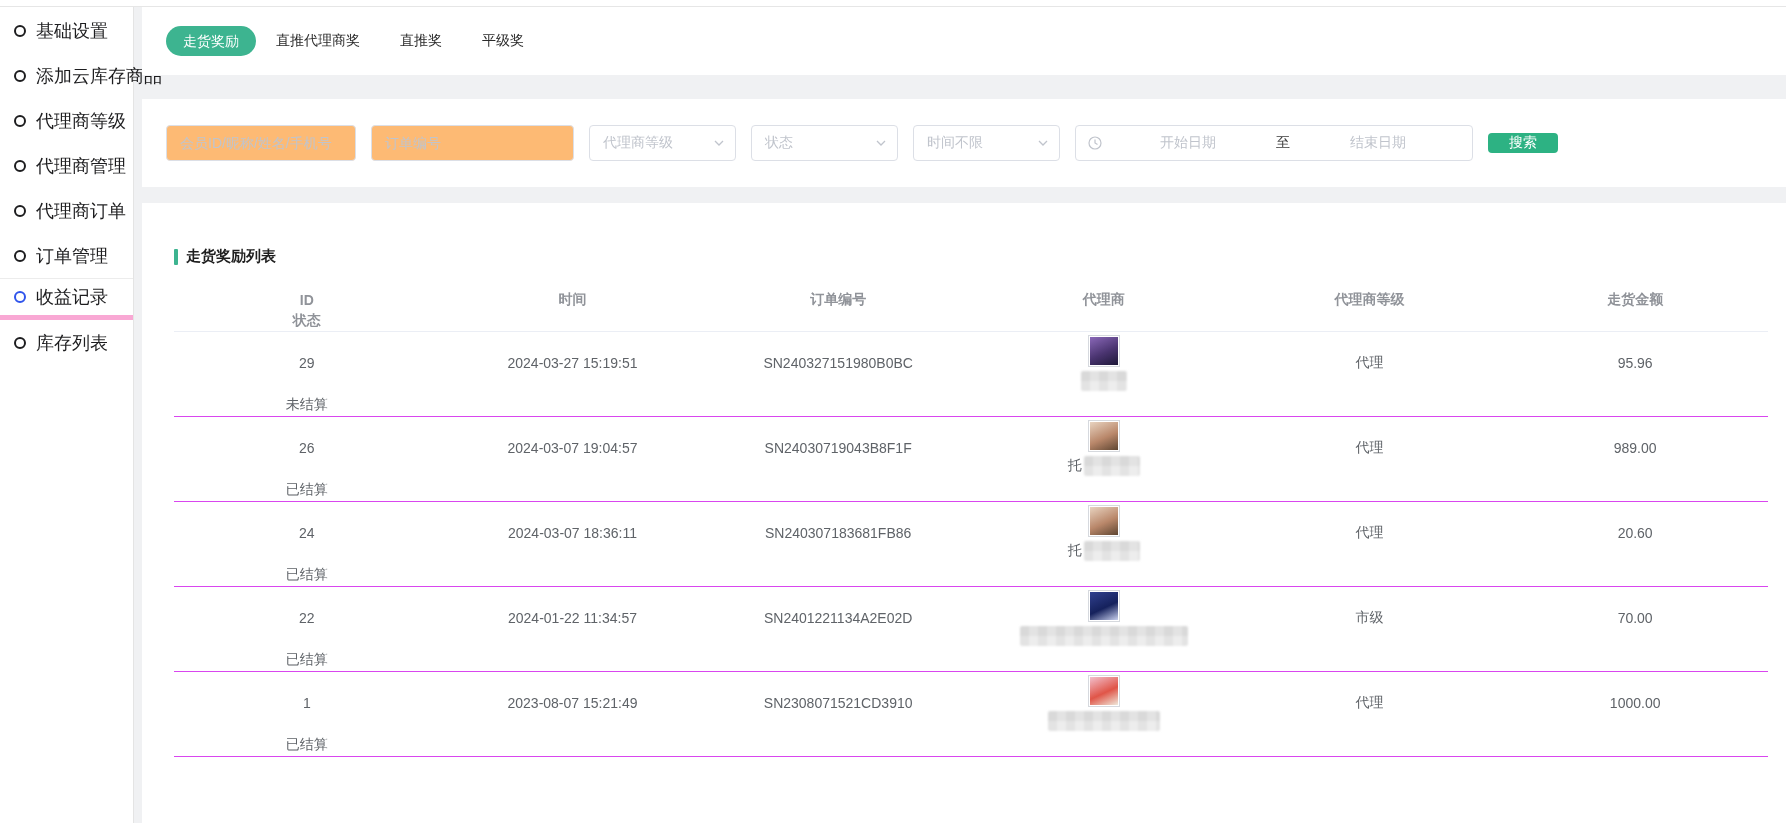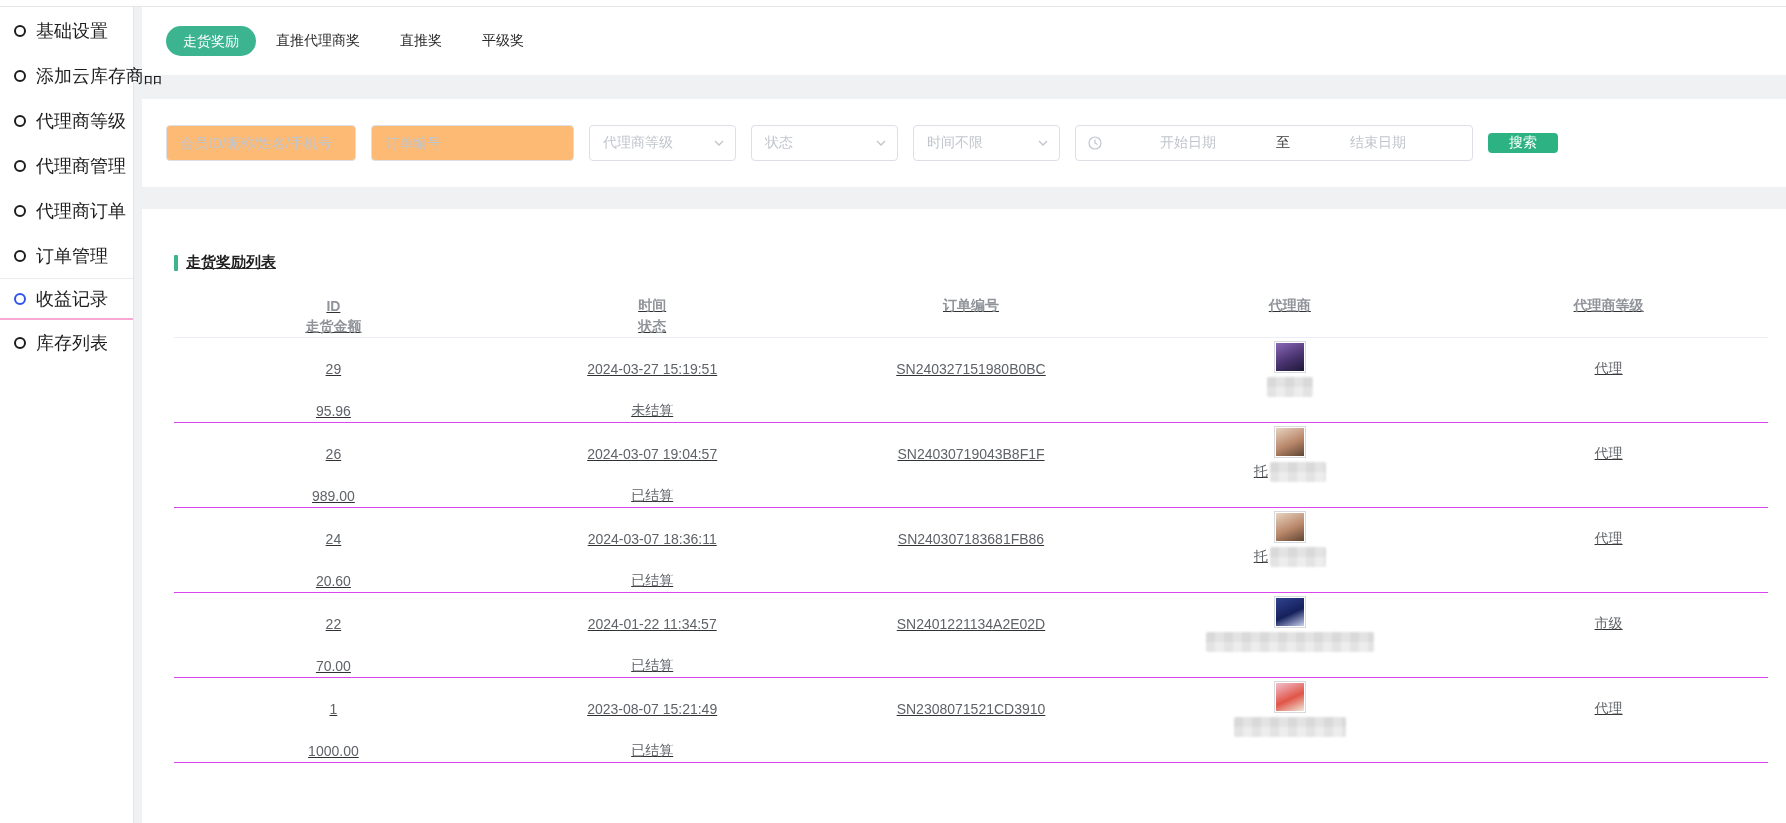--- a/index.html
+++ b/index.html
@@ -21,21 +21,21 @@
     height:45px; display:flex; align-items:center; gap:10px;
     padding-left:14px; font-size:18px; color:#1d1d1f; cursor:pointer;
     white-space:nowrap;
   }
   .side-item .radio {
     width:12px; height:12px; border:2px solid #1d1d1f; border-radius:50%;
     flex:0 0 12px;
   }
   .side-item.highlighted { background:#f4f4f5; }
   .side-item.active {
-    border-top:1px solid #ececec; border-bottom:2px solid #f9a8d4; height:42px;
+    border-top:1px solid #ececec; border-bottom:5px solid #f9a8d4; height:42px;
   }
   .side-item.active .radio { border-color:#2f54eb; }
 
   
   .main { flex:1; display:flex; flex-direction:column; margin-left:8px; }
   .card { background:#fff; }
 
   
   .tabs-card { height:68px; display:flex; align-items:center; padding-left:24px; }
   .tab { font-size:14px; color:#2b2b2b; margin:0 20px; cursor:pointer; white-space:nowrap; }
@@ -66,26 +66,26 @@
   .daterange .ph { flex:1; text-align:center; font-size:14px; color:#c0c4cc; }
   .daterange .sep { font-size:14px; color:#3a3a3a; padding:0 6px; }
   .clock { flex:0 0 14px; margin-right:4px; }
   .search-btn {
     width:70px; height:20px; border:none; border-radius:4px;
     background:var(--btn,#2db283); color:#fff; font-size:14px; cursor:pointer;
     font-family:"Liberation Sans", sans-serif;
   }
 
   
-  .table-card { flex:1; margin-top:22px; padding:44px 18px 0 32px;text-decoration:underline; }
+  .table-card { flex:1; margin-top:16px; padding:44px 18px 0 32px; }
   .section-title { display:flex; align-items:center; gap:8px; margin-bottom:24px; }
   .section-title .bar { width:4px; height:16px; background:var(--accent,#3db490); border-radius:1px; }
   .section-title .txt { font-size:15px; font-weight:bold; color:#1f1f1f; }
 
-  .thead, .trow { display:grid; grid-template-columns:repeat(5,1fr); align-items:center; }
+  .thead, .trow { display:grid; grid-template-columns:repeat(6,1fr); align-items:center; }
   .thead { height:42px; border-bottom:1px solid #ebeef5; }
   .thead .th { font-size:14px; font-weight:bold; color:#909399; text-align:center; }
   .trow { height:85px; border-bottom:1px solid #d946ef; }
   .trow .td { font-size:14px; color:#5f6368; text-align:center; }
 
   .agent-cell { display:flex; flex-direction:column; align-items:center; justify-content:center; gap:4px; }
   .avatar {
     width:32px; height:32px; border:1px solid #d6d9de; background:#fff; padding:1px;
   }
   .avatar .img { width:100%; height:100%; filter:blur(.4px); }

